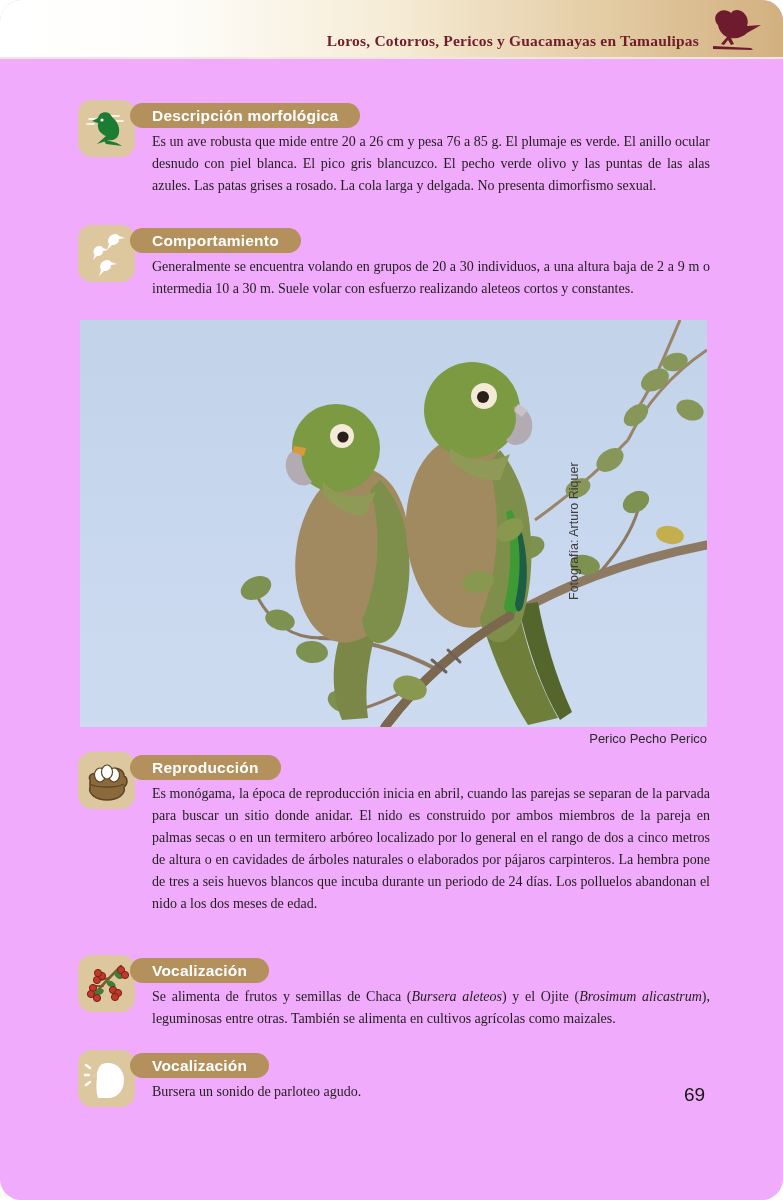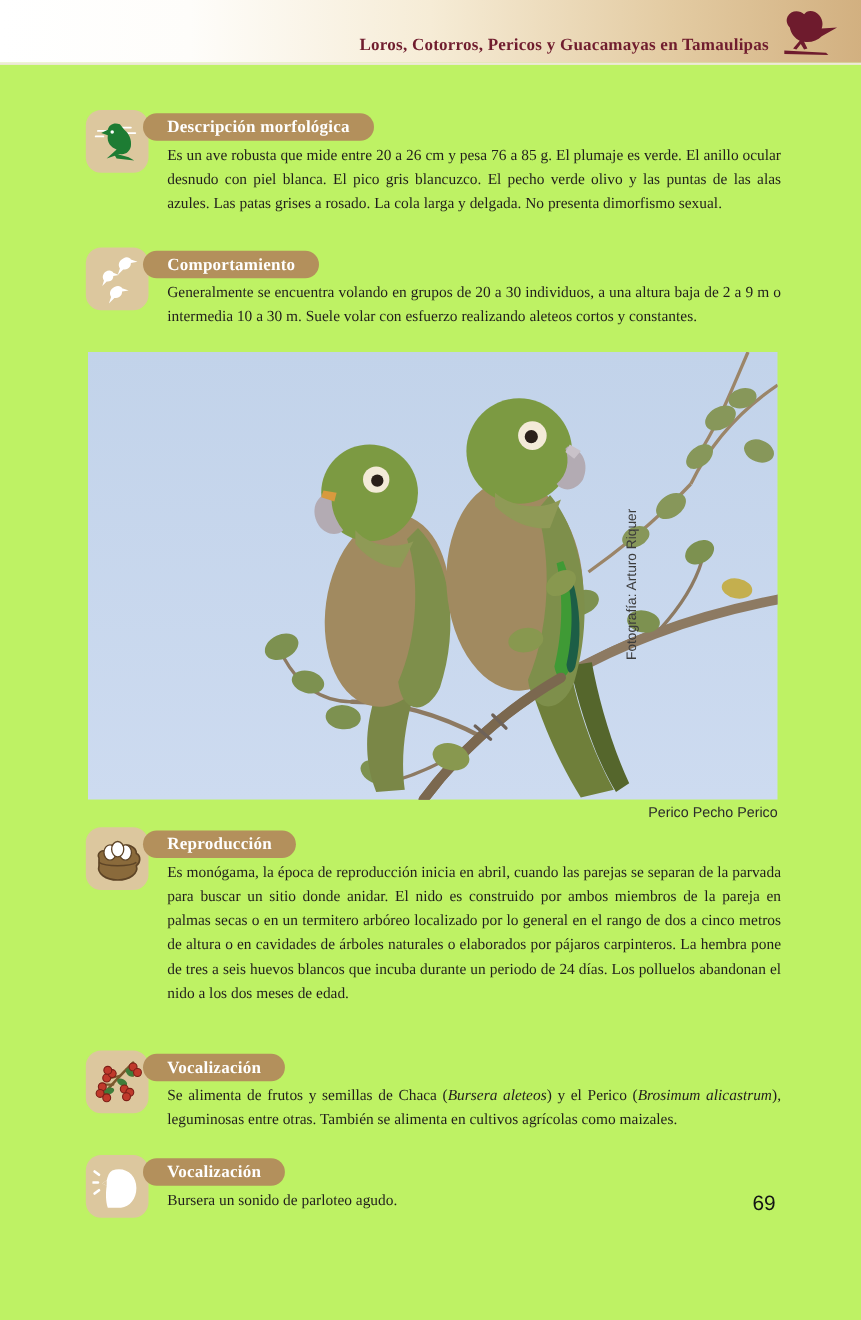--- a/index.html
+++ b/index.html
@@ -1,33 +1,33 @@
 <!DOCTYPE html>
 <html><head>
 <meta charset="utf-8">
 <style>
   html,body{margin:0;padding:0;background:#ffffff;}
-  .page{position:relative;width:783px;height:1200px;background:#bef264;overflow:hidden;
-        font-family:"Liberation Serif",serif;}
+  .page{position:relative;width:783px;height:1200px;background:#f0abfc;overflow:hidden;
+        font-family:"Liberation Serif",serif;border-radius:21px;}
 
   
   .band{position:absolute;left:0;top:0;width:783px;height:57px;
         background:linear-gradient(to right,#ffffff 0%,#fefdfa 22%,#f6ecd6 50%,#e3cba2 78%,#d2b080 100%);
         border-bottom:2px solid #efe8da;}
   .band-title{position:absolute;right:84px;bottom:7px;color:#701d2e;
         font-family:"Liberation Serif",serif;font-weight:bold;font-size:15.5px;letter-spacing:.2px;}
   .band-parrot{position:absolute;right:22px;bottom:6px;width:58px;height:44px;}
 
   
   .sec{position:absolute;left:0;width:783px;}
   .tile{position:absolute;left:78px;top:0;width:57px;height:57px;border-radius:14px;
         background:#dcc79e;display:flex;align-items:center;justify-content:center;}
   .pill{position:absolute;left:130px;top:3px;height:25px;border-radius:13px;
         background:#b3905c;padding:0 22px;display:flex;align-items:center;}
-  .pill span{color:#ffffff;font-family:Liberation Serif, serif;font-weight:bold;
+  .pill span{color:#ffffff;font-family:Liberation Sans, sans-serif;font-weight:bold;
         font-size:15.5px;letter-spacing:.2px;white-space:nowrap;}
   .body-text{position:absolute;left:152px;top:31px;width:558px;margin:0;
         font-size:14px;line-height:22px;color:#211e1c;text-align:justify;}
   .body-text em{font-style:italic;}
 
   
   .photo{position:absolute;left:80px;top:320px;width:627px;height:407px;}
   .photo svg{display:block;}
   .photo-credit{position:absolute;left:712px;top:582px;width:145px;height:18px;
         transform-origin:0 100%;transform:rotate(-90deg) translate(0,-127px);
@@ -212,21 +212,21 @@
             <circle cx="33" cy="31" r="3.6"></circle>
             <circle cx="30" cy="35" r="3.6"></circle>
           <circle cx="36" cy="8" r="3.6"></circle>
             <circle cx="40" cy="13" r="3.6"></circle>
         </g>
       </svg>
     </div>
     <div class="pill">
       <span>Vocalización</span>
     </div>
-    <p class="body-text"><span>Se alimenta de frutos y semillas de Chaca (</span><em>Bursera aleteos</em><span>) y el Perico (</span><em>Brosimum alicastrum</em><span>), leguminosas entre otras. También se alimenta en cultivos agrícolas como maizales.</span></p>
+    <p class="body-text"><span>Se alimenta de frutos y semillas de Chaca (</span><em>Bursera aleteos</em><span>) y el Ojite (</span><em>Brosimum alicastrum</em><span>), leguminosas entre otras. También se alimenta en cultivos agrícolas como maizales.</span></p>
   </section>
 
   <section class="sec" style="top:1050px">
     <div class="tile">
       <svg width="46" height="46" viewBox="0 0 46 46">
         <path d="M18 8 C30 4 40 12 40 24 C40 34 34 41 26 42 L14 42 C12 36 12 28 13 22 L9 20 L13 17 C14 13 15 10 18 8 Z" fill="#ffffff"></path>
         <path d="M13 17 L9 20 L13 22 Z" fill="#dcc79e"></path>
         <g stroke="#ffffff" stroke-width="2.4" stroke-linecap="round">
           <line x1="6" y1="12" x2="2" y2="9"></line>
           <line x1="5" y1="19" x2="0.5" y2="19"></line>

